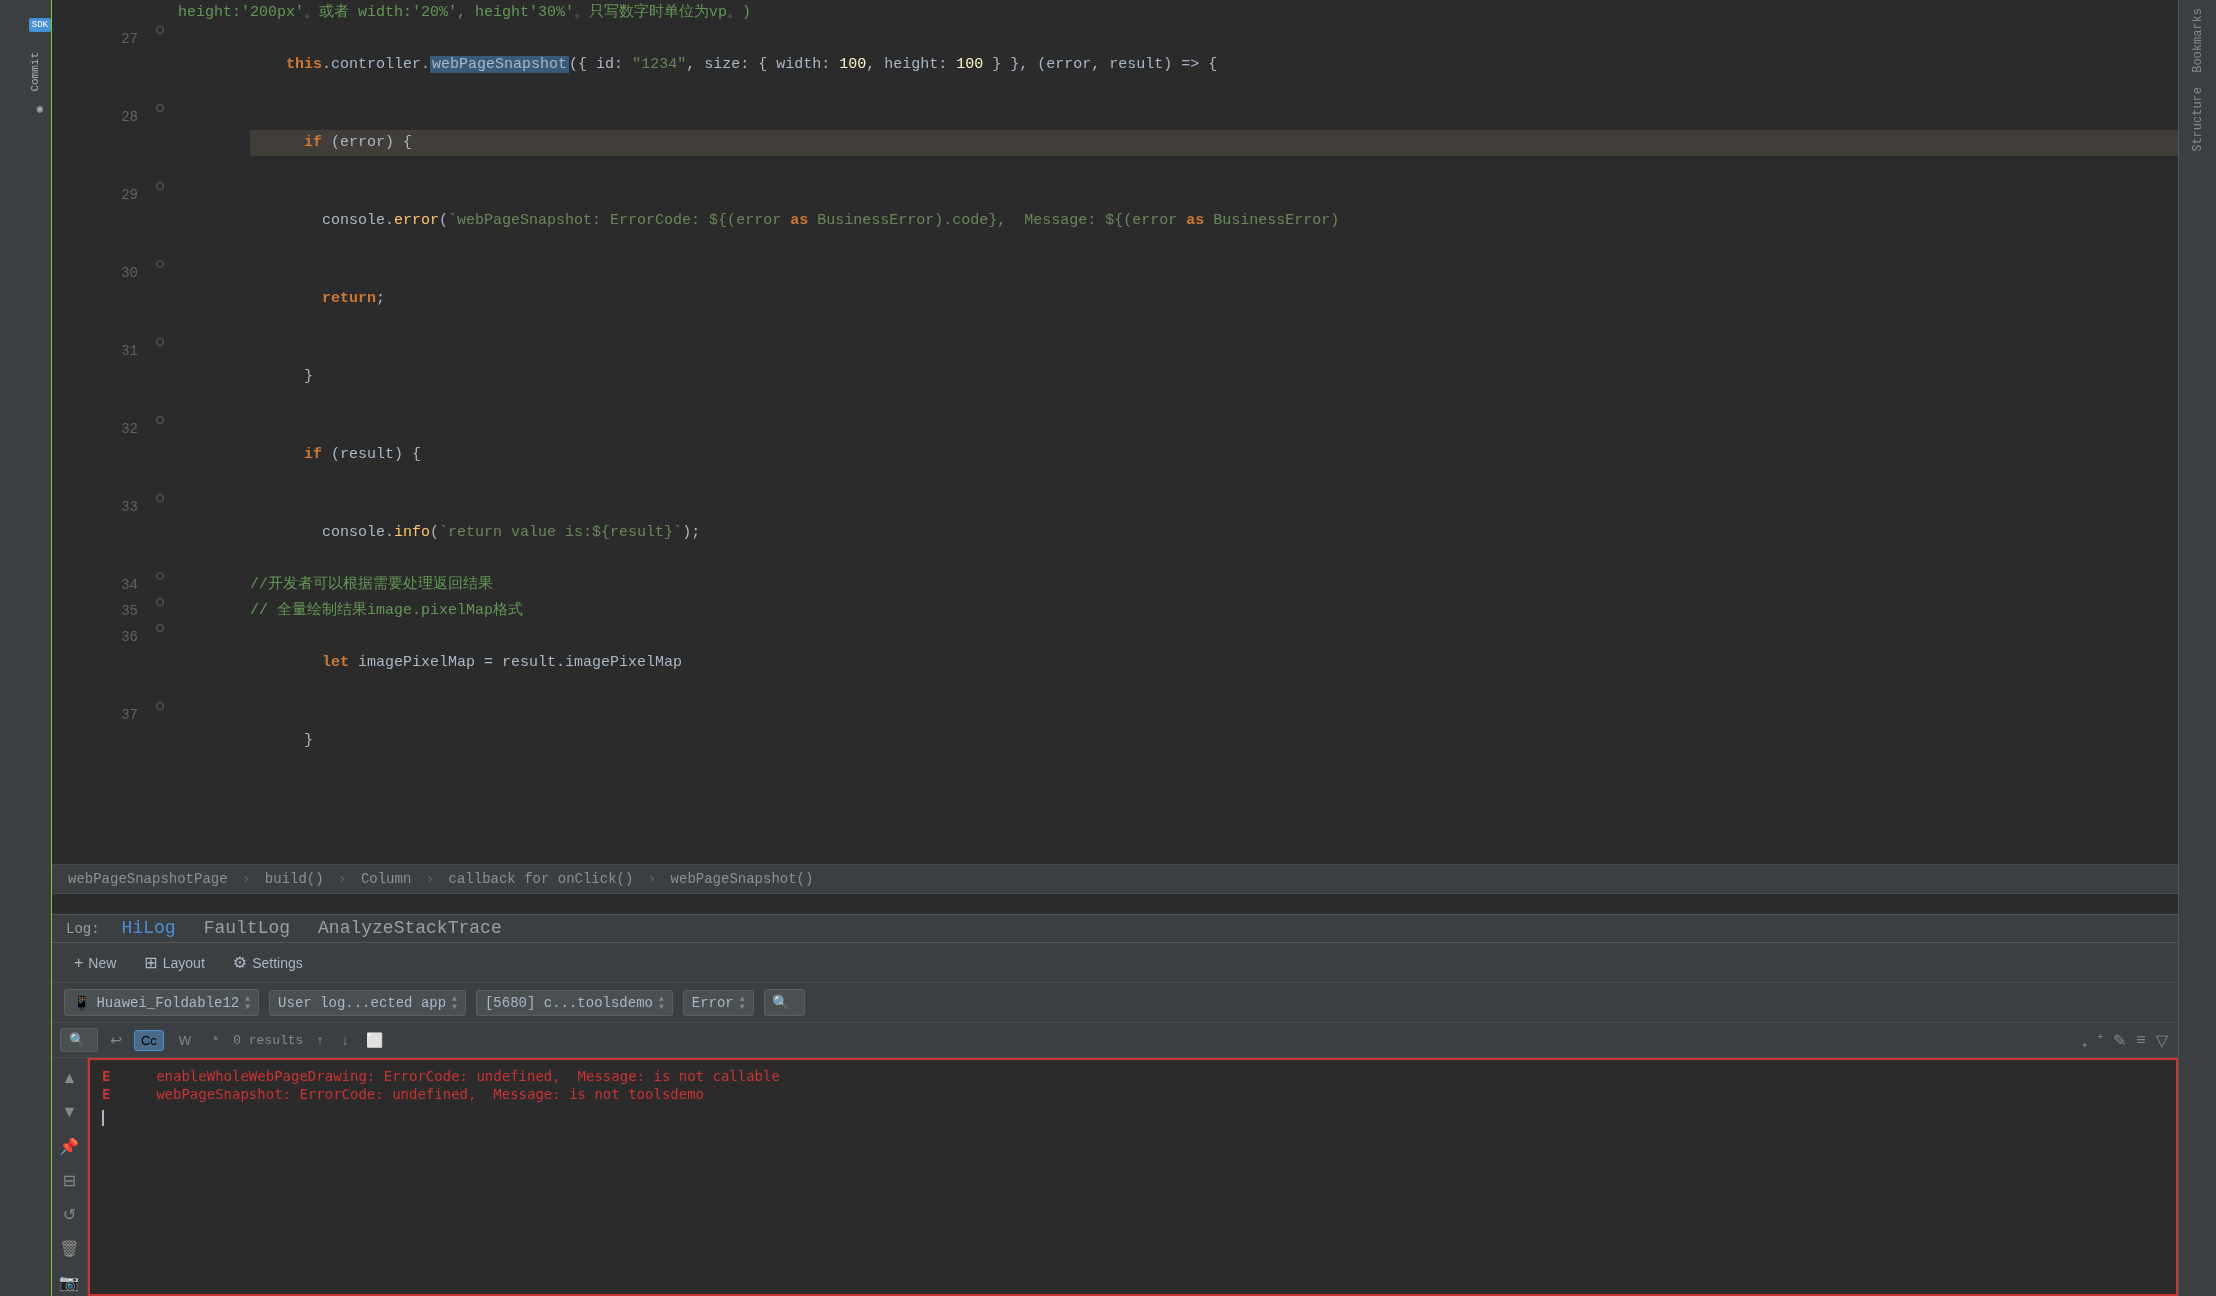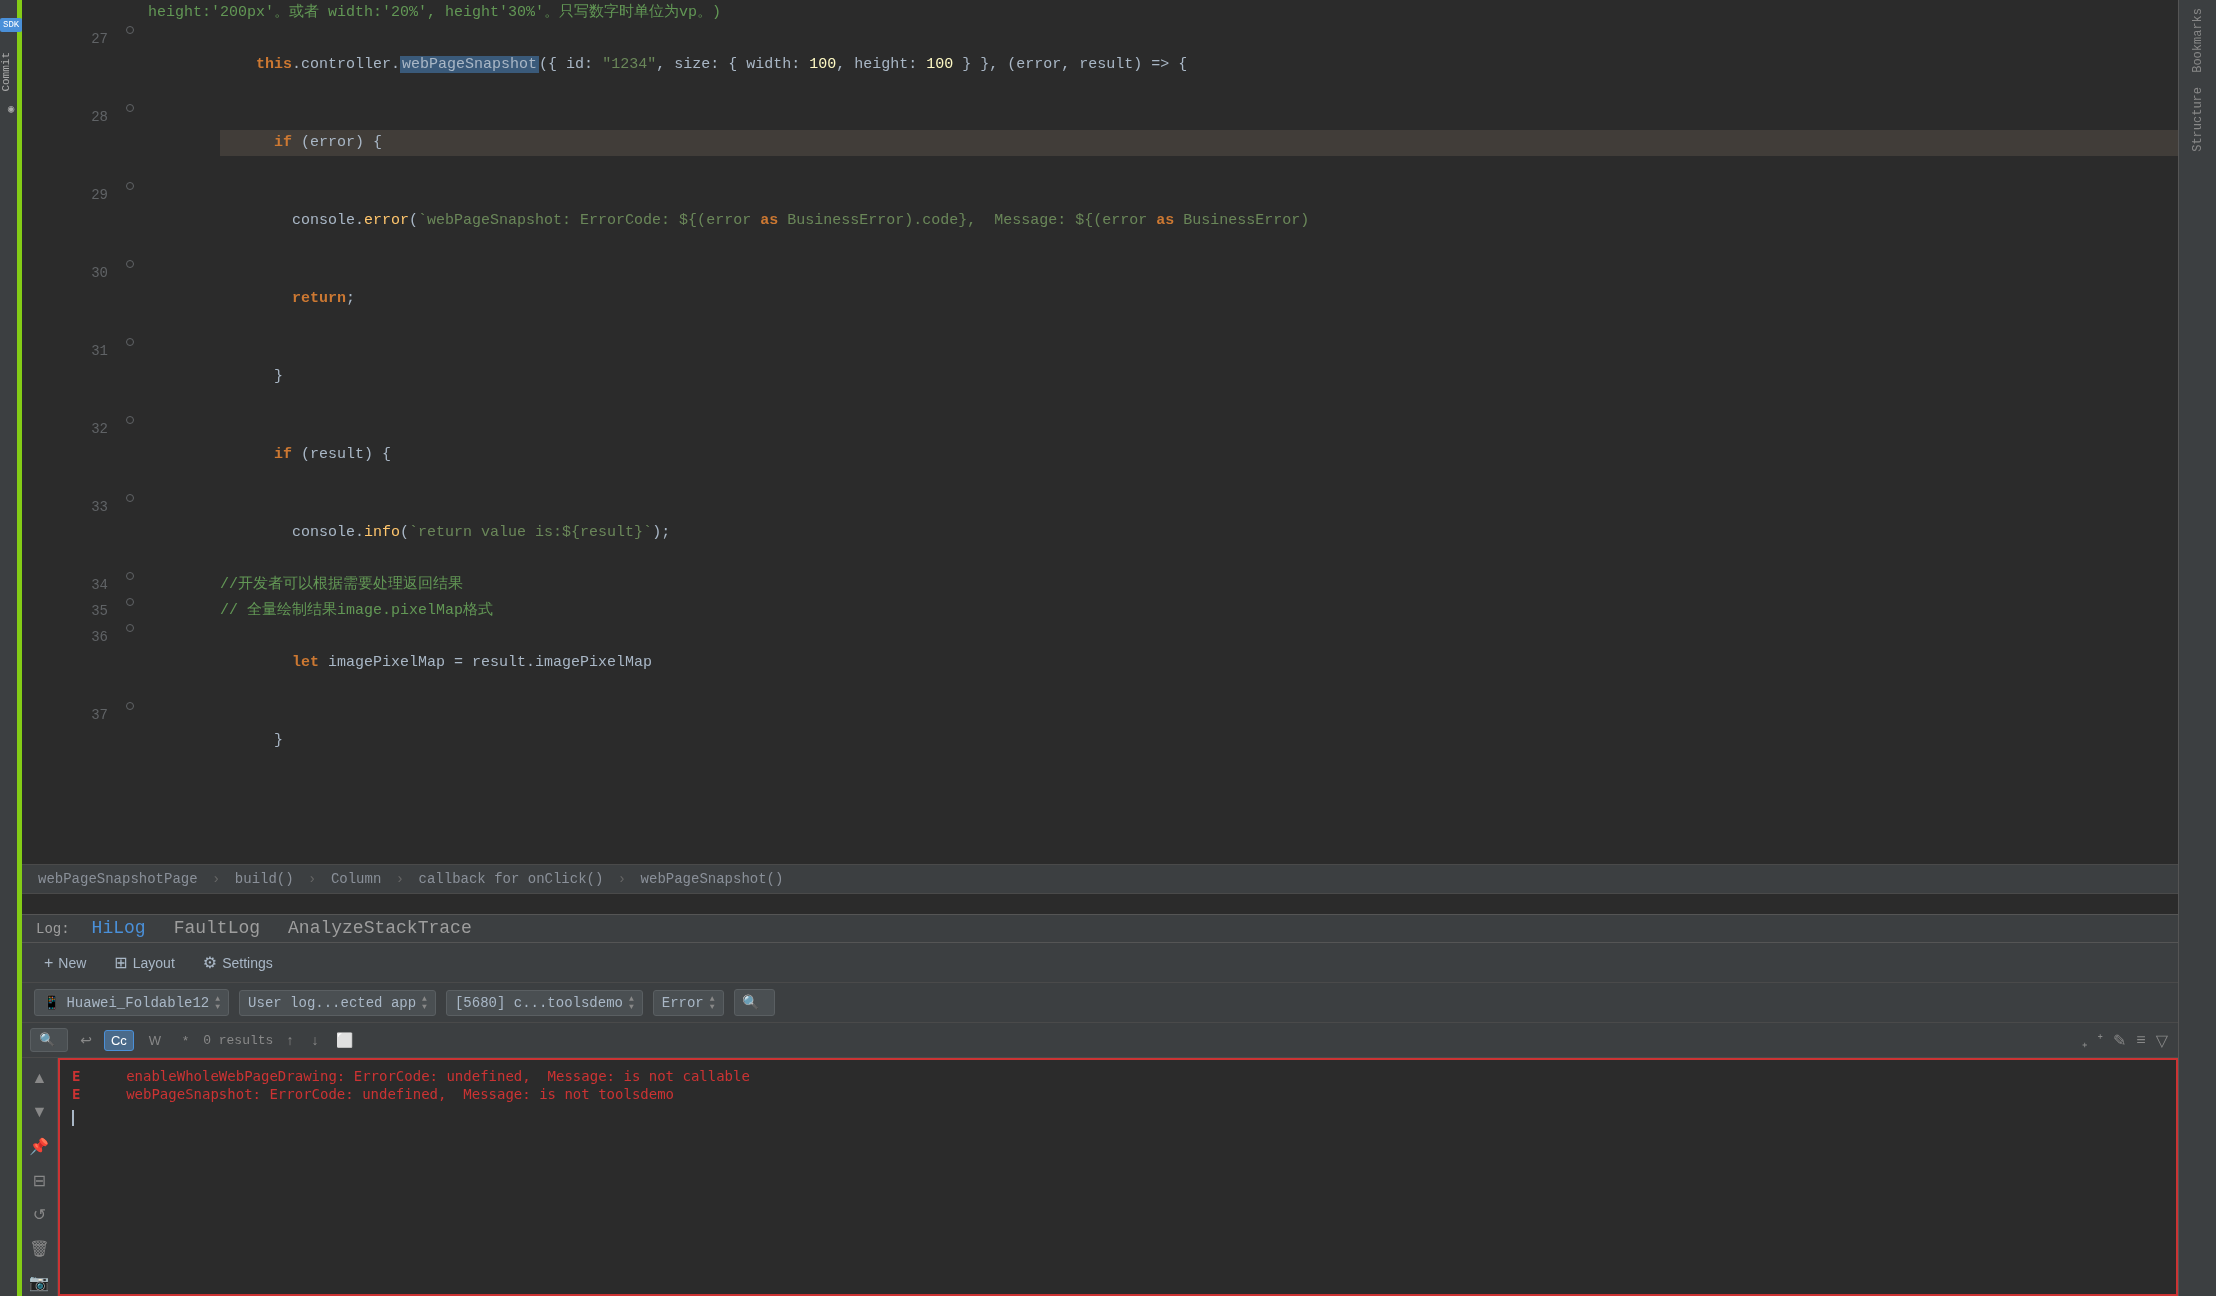--- a/index.html
+++ b/index.html
@@ -8,26 +8,26 @@
       background: #2b2b2b;
       color: #a9b7c6;
       width: 2216px;
       height: 1296px;
       overflow: hidden;
       display: flex;
     }
 
     
     .left-sidebar {
-      width: 22px;
+      width: 52px;
       background: #3c3f41;
       display: flex;
       flex-direction: column;
-      align-items: flex-start;
-      border-right: 5px solid #84cc16;
+      align-items: flex-end;
+      border-right: 1px solid #84cc16;
       flex-shrink: 0;
     }
     .sidebar-icon {
       width: 100%;
       padding: 10px 0;
       text-align: center;
       color: #aaa;
       font-size: 11px;
       cursor: pointer;
     }
@@ -378,21 +378,21 @@
       padding: 2px 6px;
       background: transparent;
       border: 1px solid transparent;
       border-radius: 3px;
       color: #888;
       font-size: 13px;
       cursor: pointer;
     }
     .search-btn.active {
       background: #4a6a8a;
-      color: #ffffff;
+      color: #000000;
       border-color: #4a90d9;
     }
 
     
     .arrow-btn {
       padding: 2px 5px;
       background: transparent;
       border: none;
       color: #888;
       font-size: 14px;

